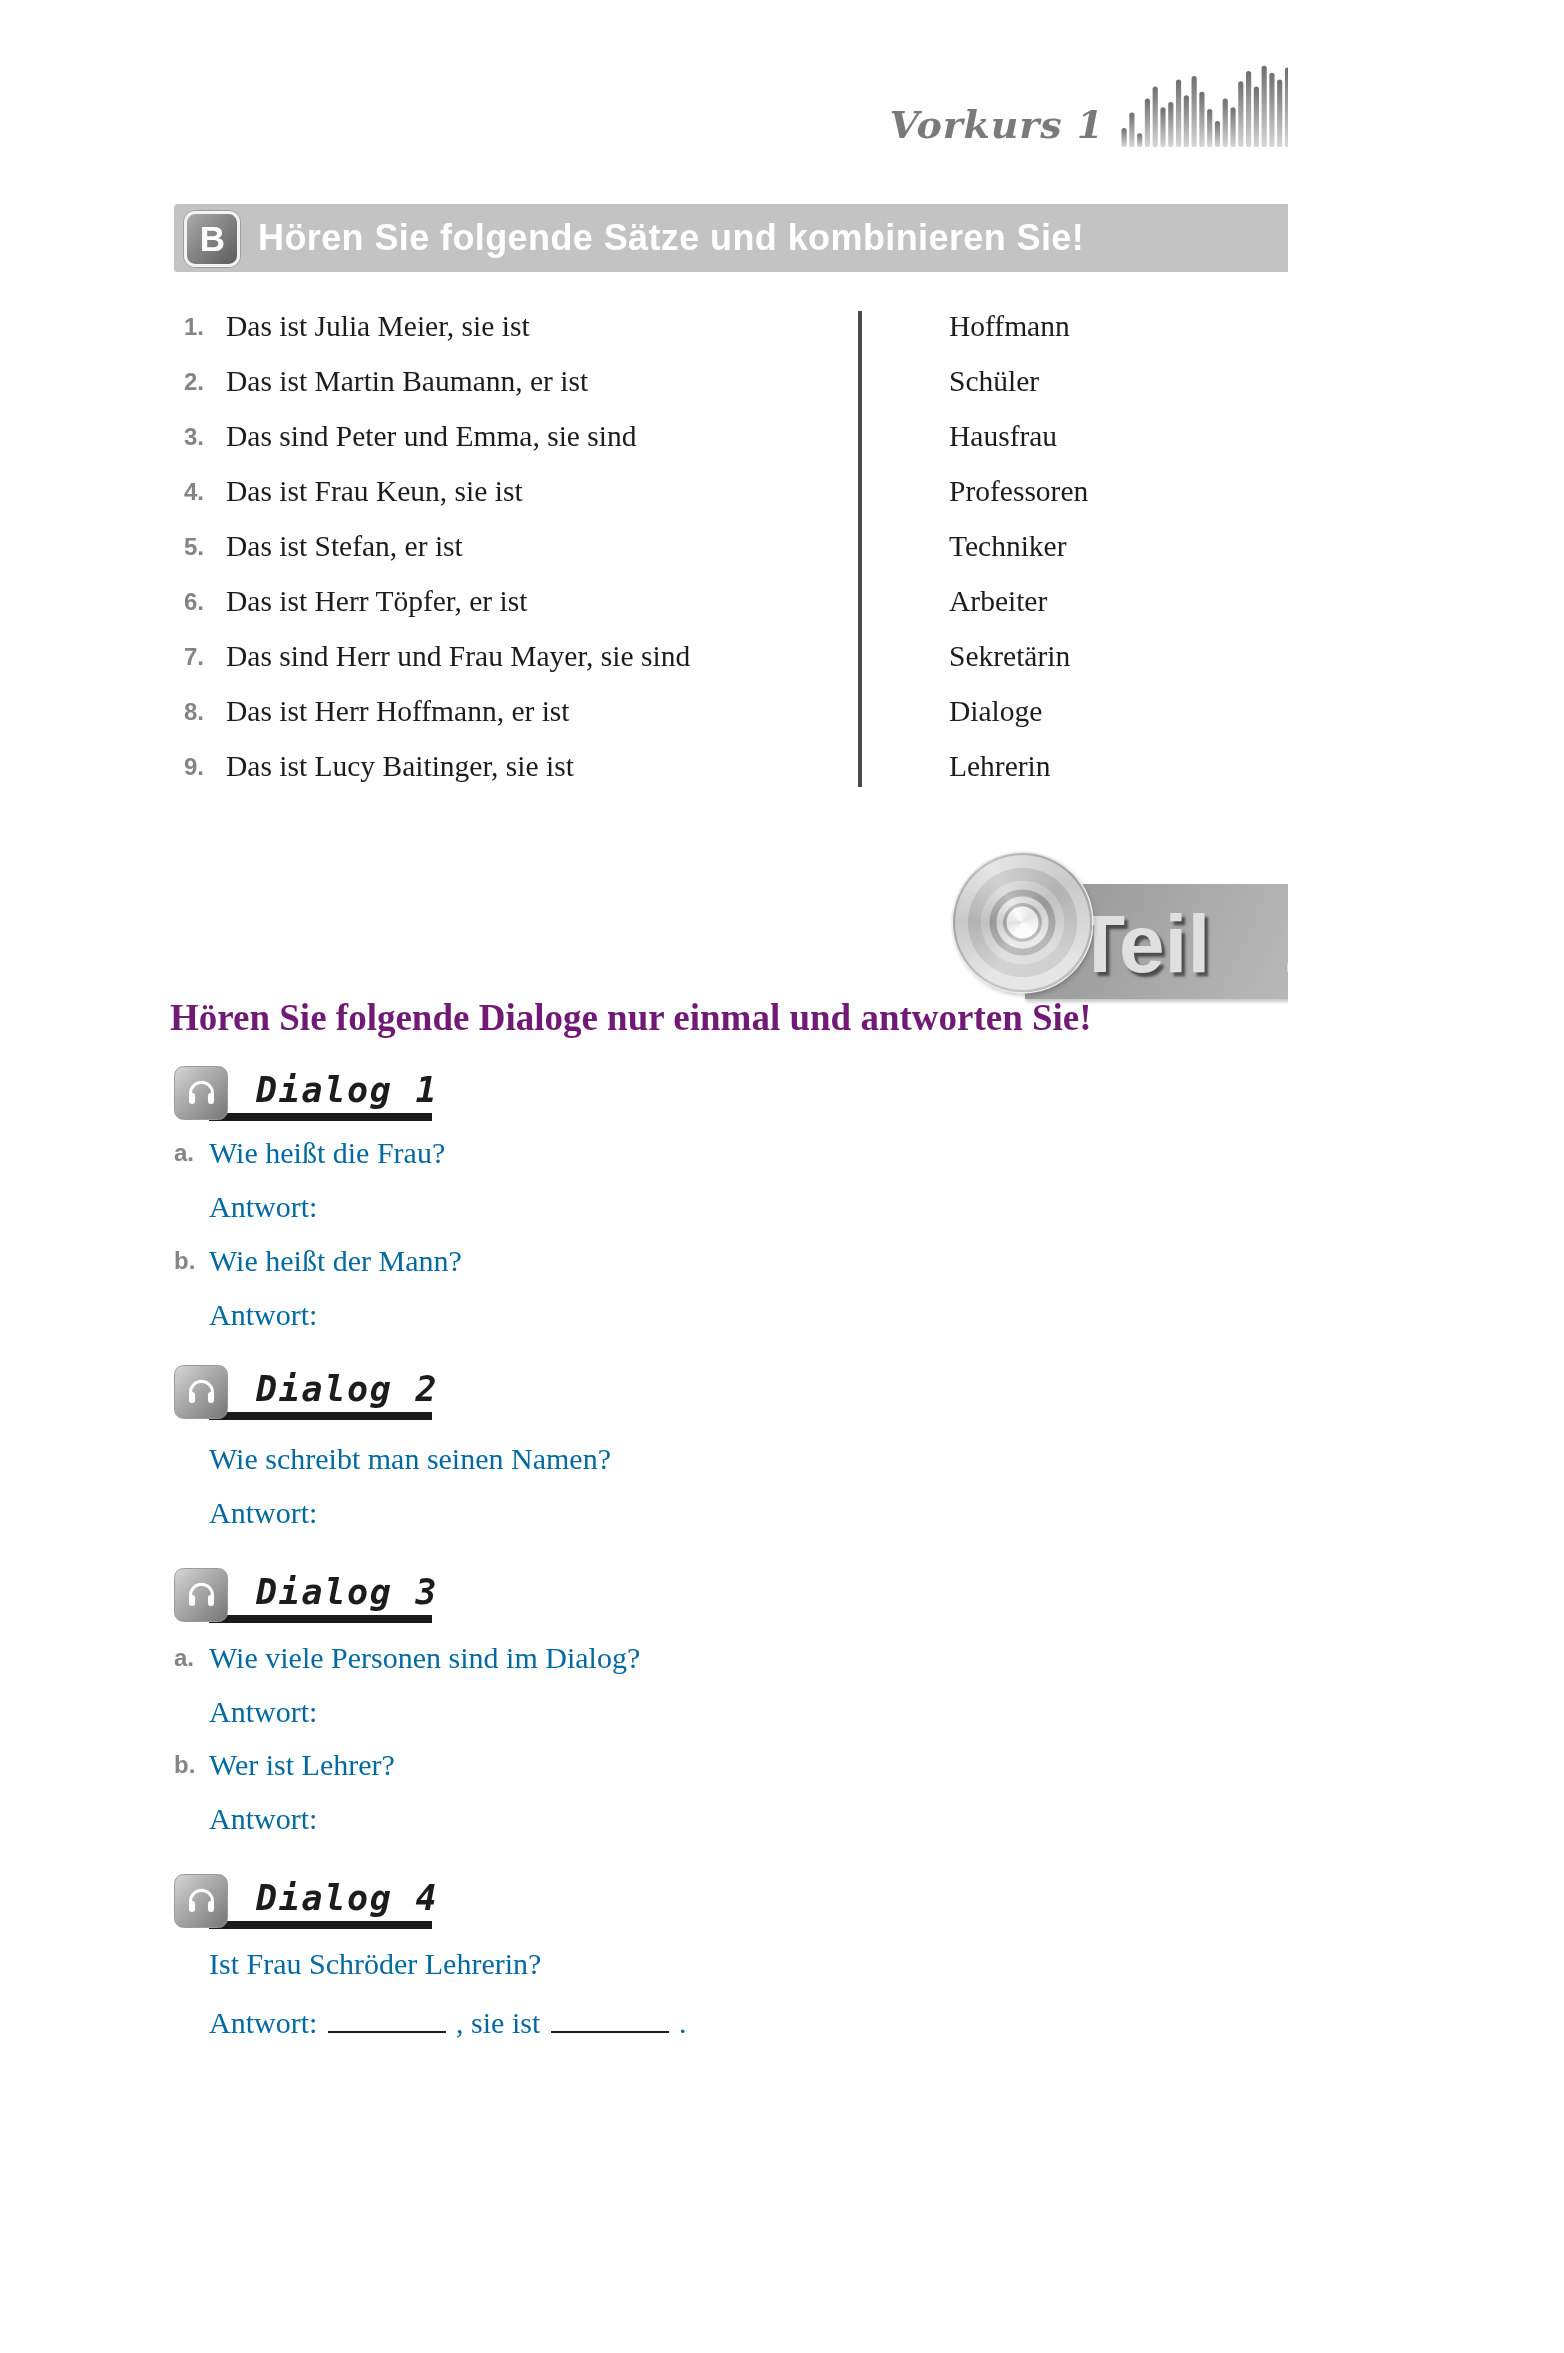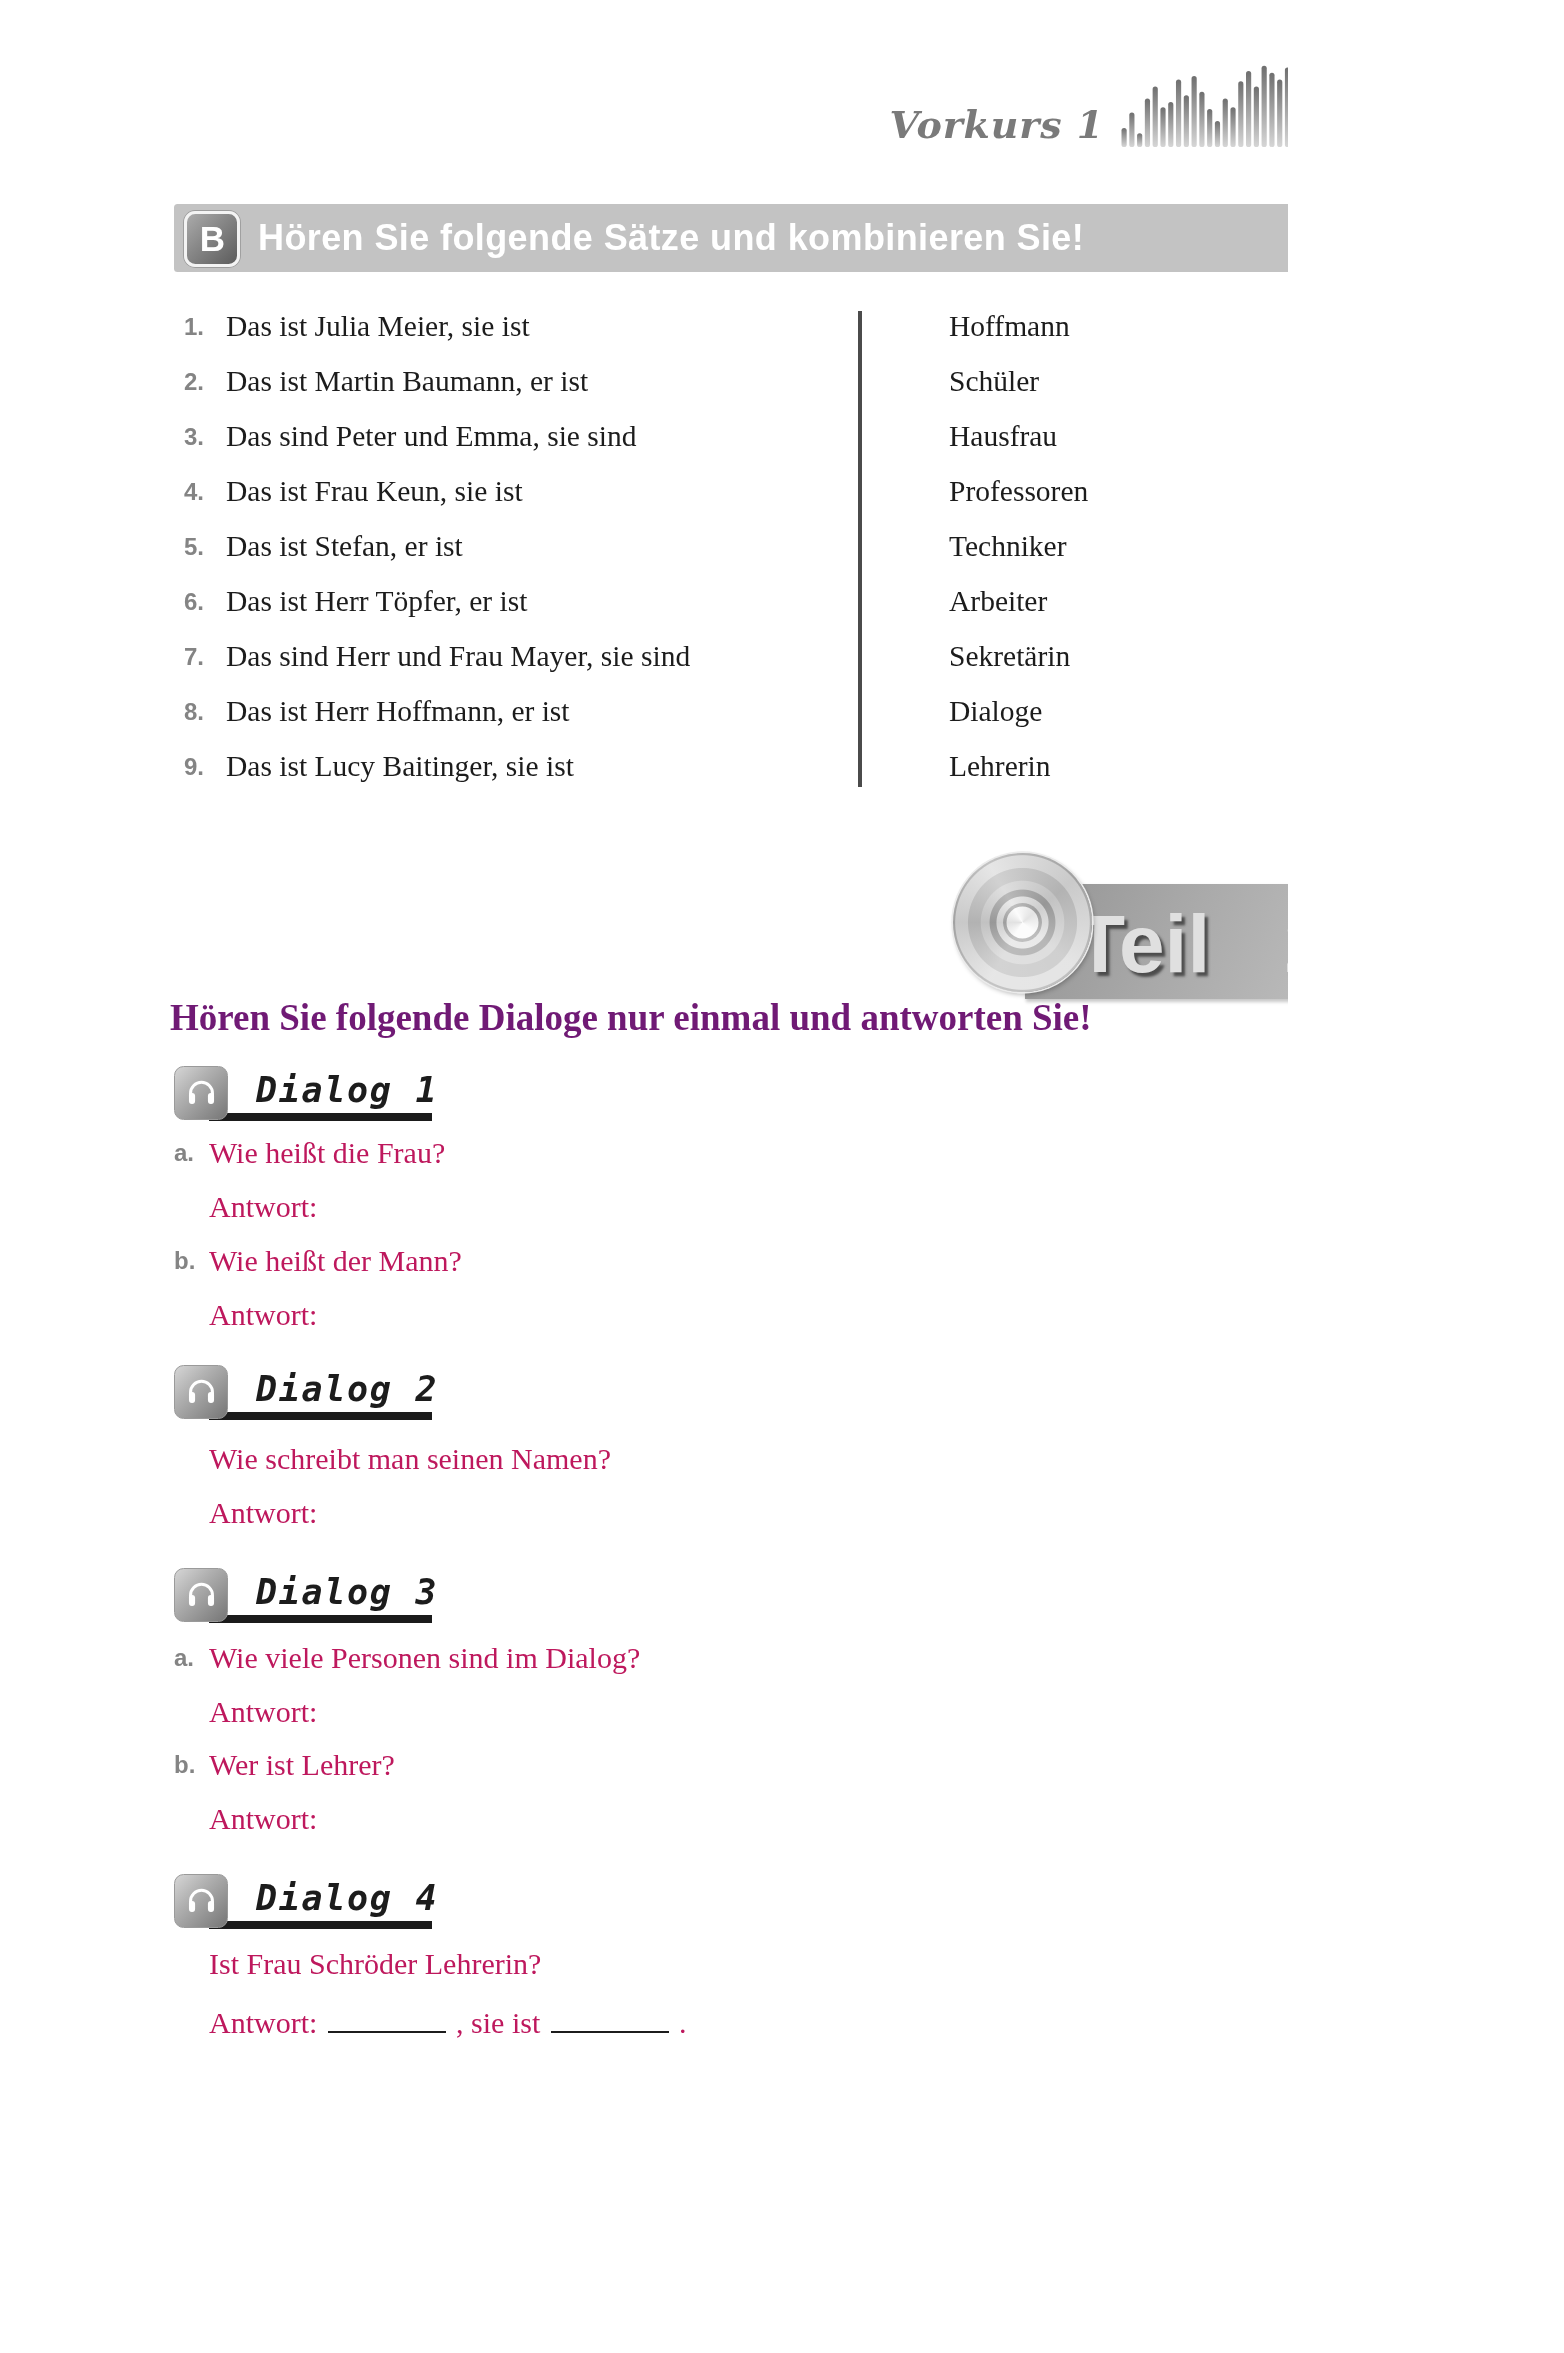--- a/index.html
+++ b/index.html
@@ -104,21 +104,21 @@
     font-family:"DejaVu Sans Mono",monospace; font-weight:bold; font-style:italic;
     font-size:35px; letter-spacing:1.7px; color:#1c1c1c;
   }
 
   
   .qrow { position:absolute; left:174px; height:54px; display:flex; align-items:center; }
   .qlabel {
     width:35px; font-family:"Liberation Sans",sans-serif; font-weight:bold;
     font-size:24px; color:#848484;
   }
-  .qtext { font-size:30px; color:#be185d; }
+  .qtext { font-size:30px; color:#0369a1; }
   .blank {
     display:inline-block; width:118px; height:26px;
     border-bottom:2.6px solid #1c1c1c; margin:0 10.4px;
   }
 
   .page-number {
     position:absolute; left:1448px; top:2212px; font-size:33px; color:#333333;
   }
 </style>
 </head>

